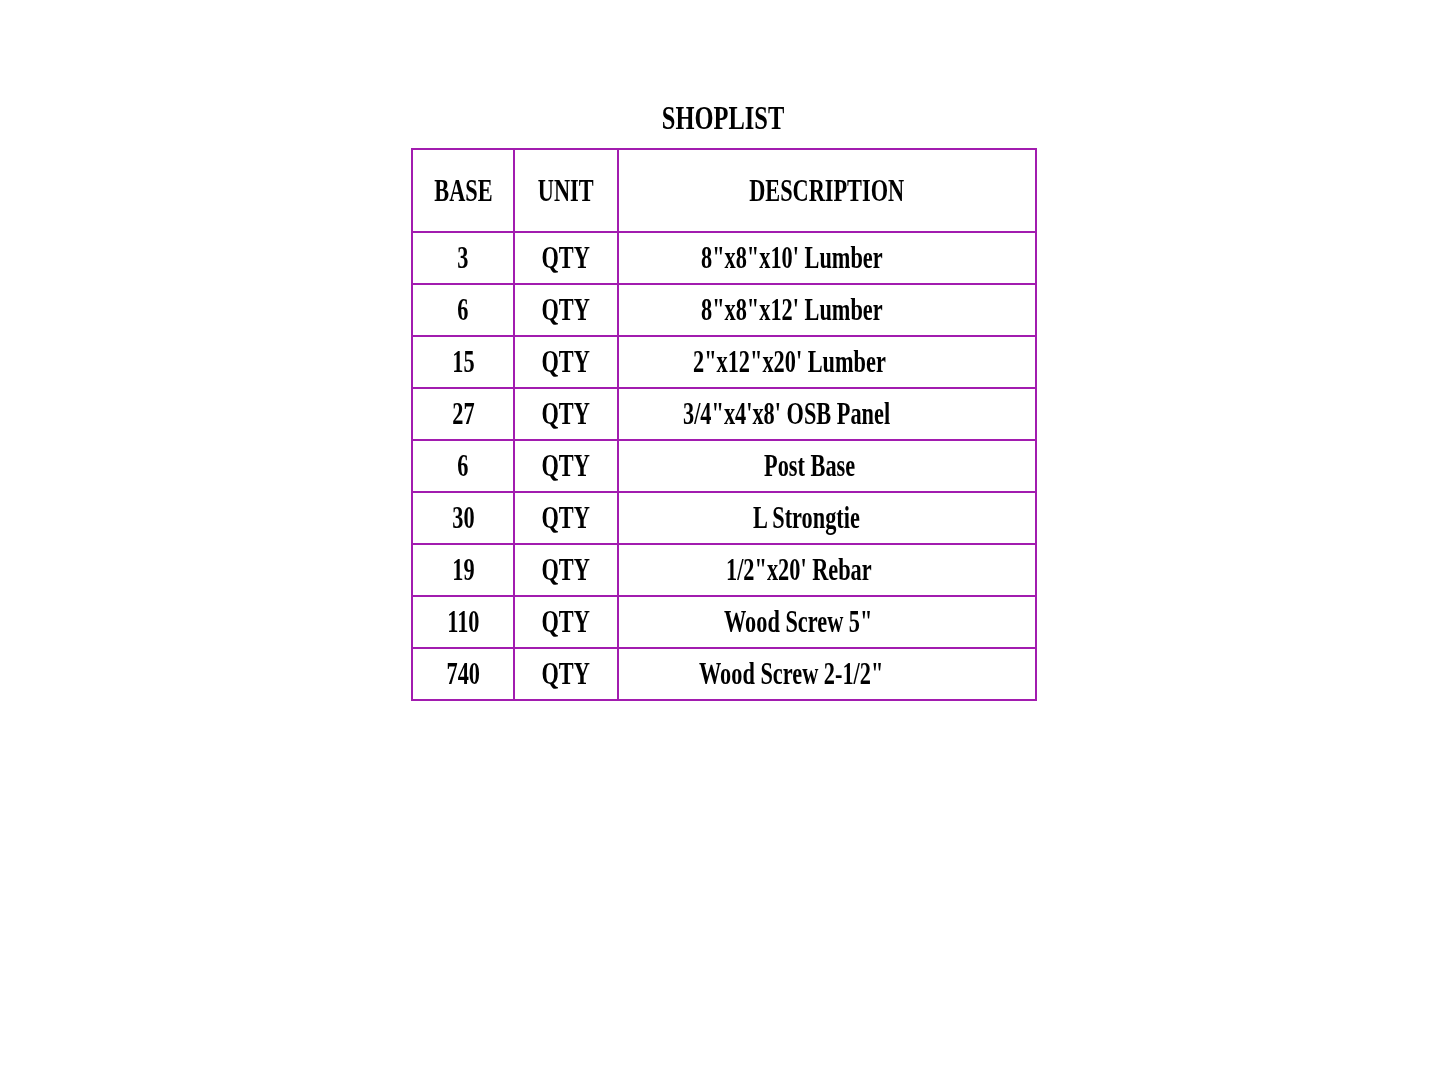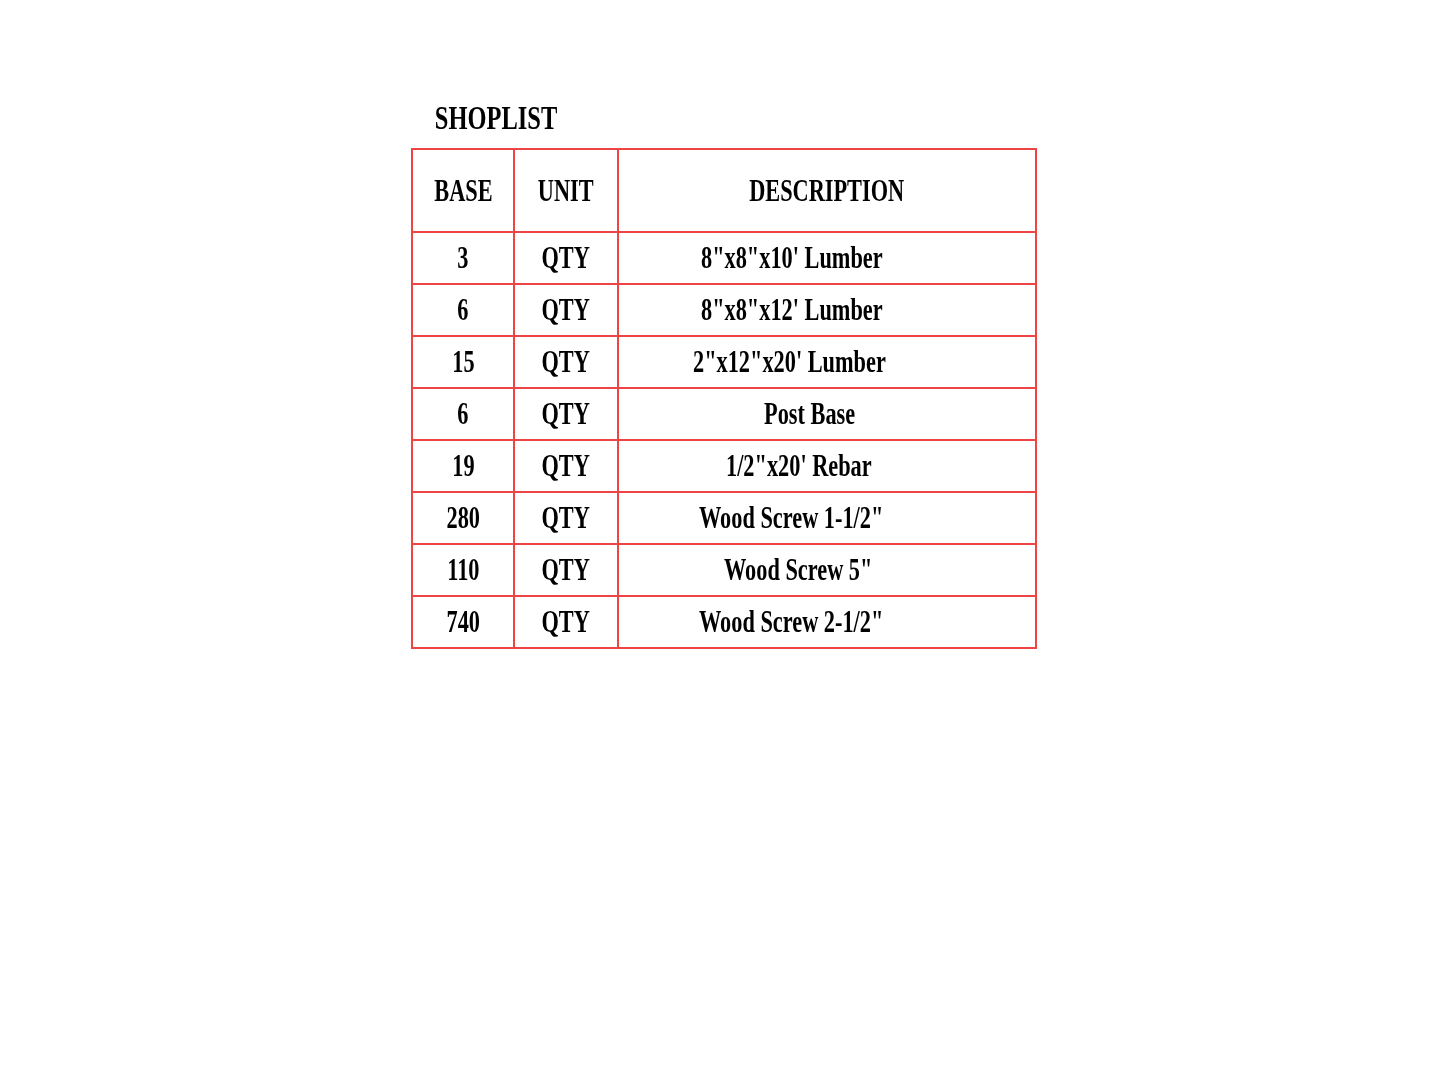--- a/index.html
+++ b/index.html
@@ -14,21 +14,21 @@
     background: #ffffff;
     color: #000000;
     font-family: "Liberation Serif", serif;
     overflow: hidden;
   }
   .title {
     position: absolute;
     top: 101px;
     left: 411px;
     width: 624px;
-    text-align: left;
+    text-align: center;
     font-size: 34px;
     font-weight: bold;
     line-height: 1;
     white-space: nowrap;
   }
   .cond {
     display: inline-block;
     transform: scaleX(0.72);
     transform-origin: center center;
     white-space: nowrap;
@@ -36,21 +36,21 @@
   table.shoplist {
     position: absolute;
     left: 411px;
     top: 148px;
     border-collapse: collapse;
     table-layout: fixed;
     background: #ffffff;
   }
   table.shoplist th,
   table.shoplist td {
-    border: 2px solid #ef4444;
+    border: 2px solid #a21caf;
     padding: 0;
     vertical-align: middle;
     overflow: hidden;
   }
   table.shoplist th {
     height: 81px;
     font-size: 31px;
     font-weight: bold;
     text-align: center;
   }
@@ -128,49 +128,60 @@
       </td>
       <td class="col-unit">
         <span class="cond">QTY</span>
       </td>
       <td class="col-desc">
         <span class="cond">2"x12"x20' Lumber</span>
       </td>
     </tr>
         <tr>
       <td class="col-base">
+        <span class="cond">27</span>
+      </td>
+      <td class="col-unit">
+        <span class="cond">QTY</span>
+      </td>
+      <td class="col-desc">
+        <span class="cond">3/4"x4'x8' OSB Panel</span>
+      </td>
+    </tr>
+        <tr>
+      <td class="col-base">
         <span class="cond">6</span>
       </td>
       <td class="col-unit">
         <span class="cond">QTY</span>
       </td>
       <td class="col-desc">
         <span class="cond">Post Base</span>
       </td>
     </tr>
         <tr>
       <td class="col-base">
+        <span class="cond">30</span>
+      </td>
+      <td class="col-unit">
+        <span class="cond">QTY</span>
+      </td>
+      <td class="col-desc">
+        <span class="cond">L Strongtie</span>
+      </td>
+    </tr>
+        <tr>
+      <td class="col-base">
         <span class="cond">19</span>
       </td>
       <td class="col-unit">
         <span class="cond">QTY</span>
       </td>
       <td class="col-desc">
         <span class="cond">1/2"x20' Rebar</span>
-      </td>
-    </tr>
-        <tr>
-      <td class="col-base">
-        <span class="cond">280</span>
-      </td>
-      <td class="col-unit">
-        <span class="cond">QTY</span>
-      </td>
-      <td class="col-desc">
-        <span class="cond">Wood Screw 1-1/2"</span>
       </td>
     </tr>
         <tr>
       <td class="col-base">
         <span class="cond">110</span>
       </td>
       <td class="col-unit">
         <span class="cond">QTY</span>
       </td>
       <td class="col-desc">

